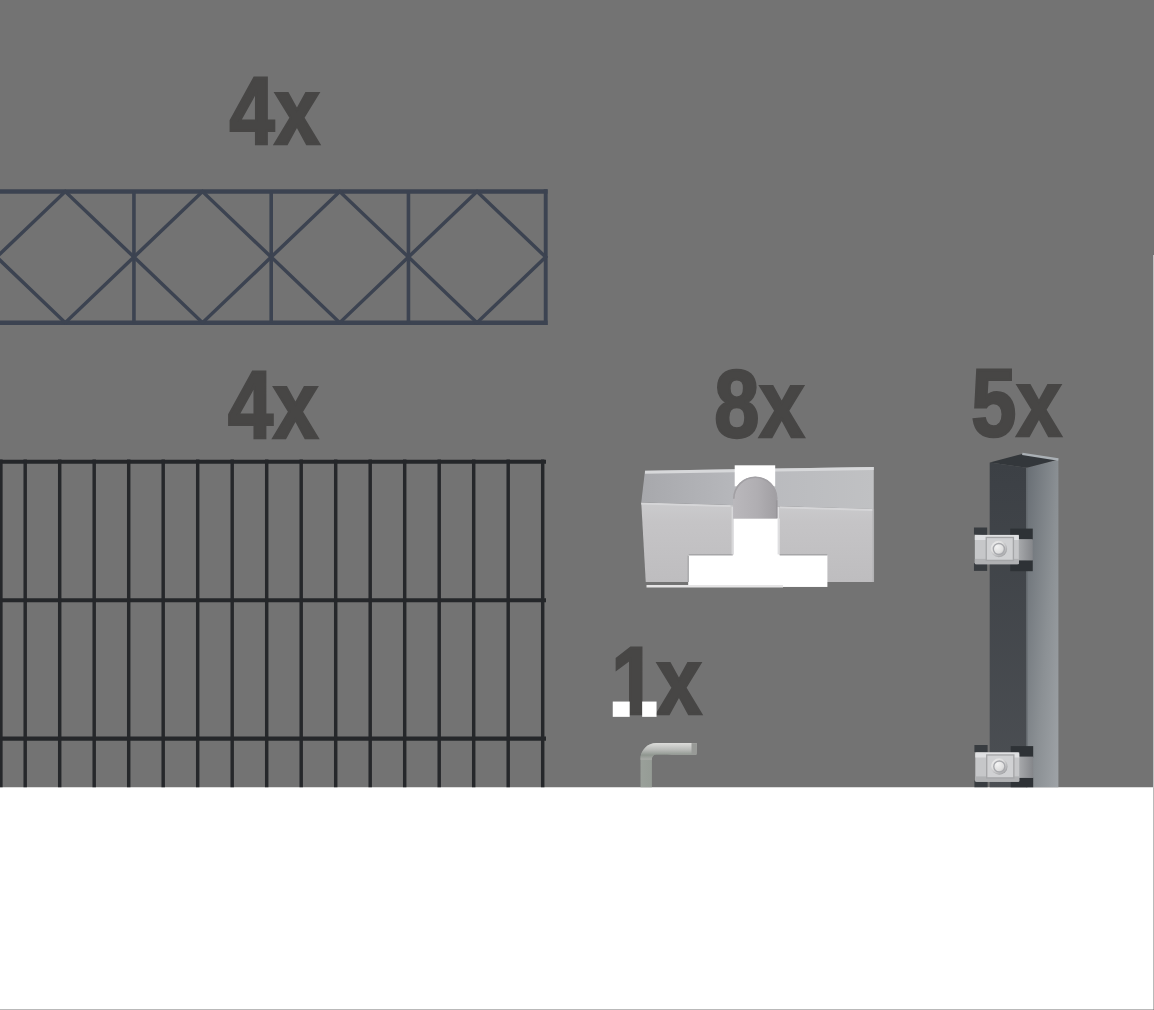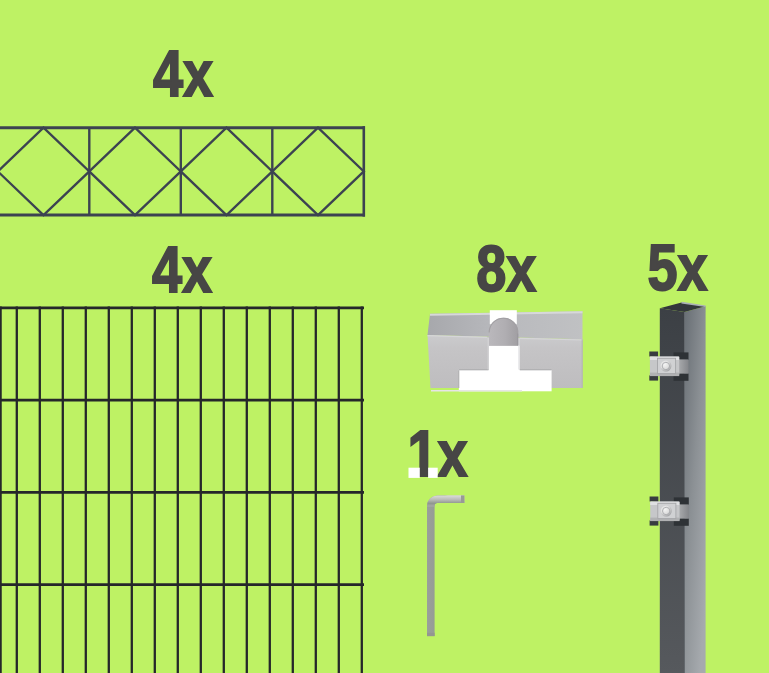--- a/index.html
+++ b/index.html
@@ -1,16 +1,16 @@
 <!DOCTYPE html>
 <html><head>
 <meta charset="utf-8">
 <style>
   html,body{margin:0;padding:0;background:#ffffff;}
-  #stage{position:relative;width:769px;height:673px;background:#bef264;overflow:hidden;
+  #stage{position:relative;width:769px;height:525px;background:#737373;overflow:hidden;
          font-family:"Liberation Sans", sans-serif;}
   svg{position:absolute;top:0;left:0;}
   .lbl{font-family:"Liberation Sans", sans-serif;font-weight:bold;fill:#474645;}
 </style>
 </head>
 <body>
 <div id="stage">
 <svg width="769" height="673" viewBox="0 0 769 673">
   <defs>
     <linearGradient id="gTop" x1="0" y1="0" x2="1" y2="0">

